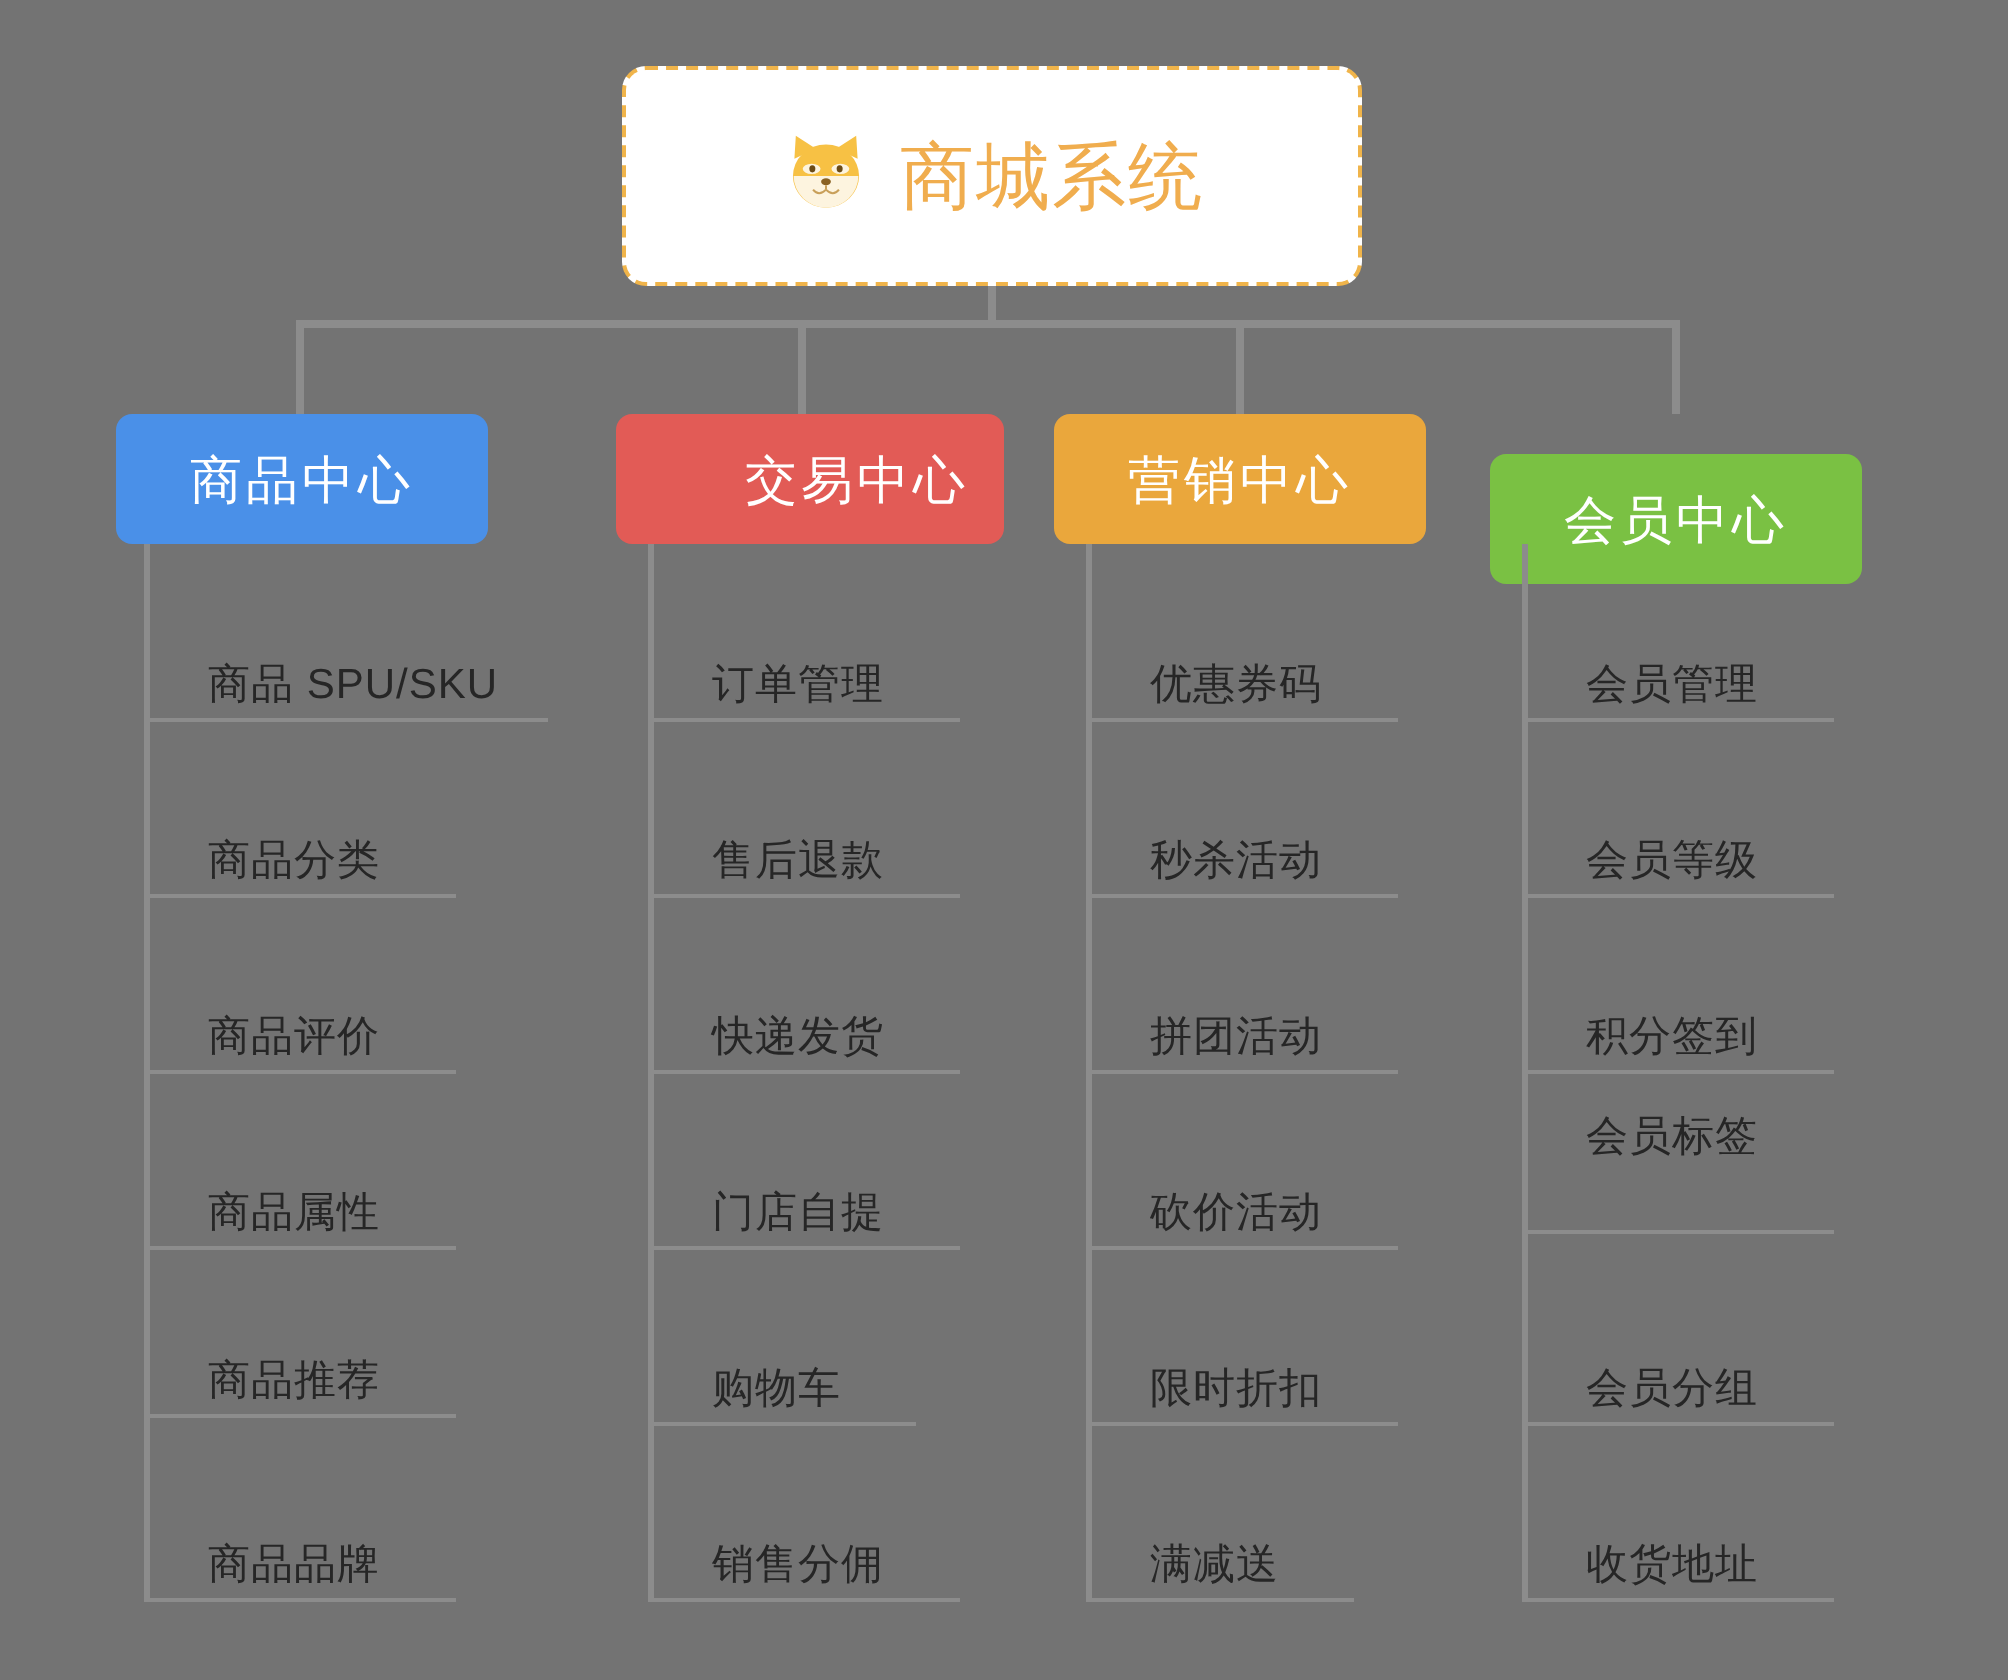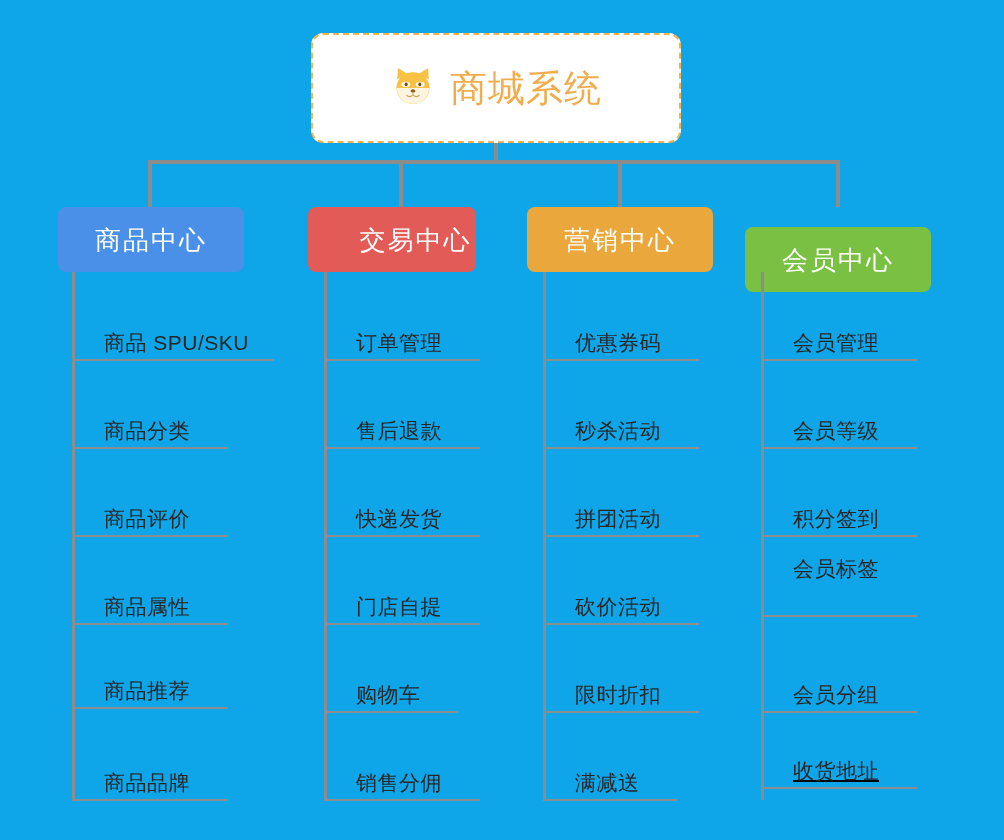--- a/index.html
+++ b/index.html
@@ -9,21 +9,21 @@
     height: 840px;
     background: #f9f9f9;
     font-family: "Liberation Sans", "DejaVu Sans", sans-serif;
     overflow: hidden;
   }
 
   #mindmap {
     position: relative;
     width: 1004px;
     height: 840px;
-    background: #0ea5e9;
+    background: #737373;
   }
 
   
   .root-node {
     position: absolute;
     left: 311px;
     top: 33px;
     width: 370px;
     height: 110px;
     background: #ffffff;
@@ -162,21 +162,21 @@
         <span class="leaf-label">商品属性</span>
       </div>
     <div class="leaf" style="top:348px; width:156px;">
         <span class="leaf-label">商品推荐</span>
       </div>
     <div class="leaf" style="top:440px; width:156px;">
         <span class="leaf-label">商品品牌</span>
       </div>
   </div>
 
-  <div class="branch-box" style="left: 308px; width: 168px; background: rgb(226, 91, 86); padding-left: 47px;">
+  <div class="branch-box" style="left: 308px; width: 194px; background: rgb(226, 91, 86); padding-left: 47px;">
     <span class="branch-label">交易中心</span>
   </div>
   <div class="column" style="left:324px; height:528px;">
     <div class="spine" style="height:528px;"></div>
     <div class="leaf" style="top:0px;   width:156px;">
         <span class="leaf-label">订单管理</span>
       </div>
     <div class="leaf" style="top:88px;  width:156px;">
         <span class="leaf-label">售后退款</span>
       </div>
@@ -232,18 +232,18 @@
       </div>
     <div class="leaf" style="top:176px; width:156px;">
         <span class="leaf-label">积分签到</span>
       </div>
     <div class="leaf" style="top:256px; width:156px;align-items:center;">
         <span class="leaf-label">会员标签</span>
       </div>
     <div class="leaf" style="top:352px; width:156px;">
         <span class="leaf-label">会员分组</span>
       </div>
-    <div class="leaf" style="top:428px; width:156px;text-decoration:underline;">
+    <div class="leaf" style="top:440px; width:156px;">
         <span class="leaf-label">收货地址</span>
       </div>
   </div>
 
 </div>
 
 </body></html>

